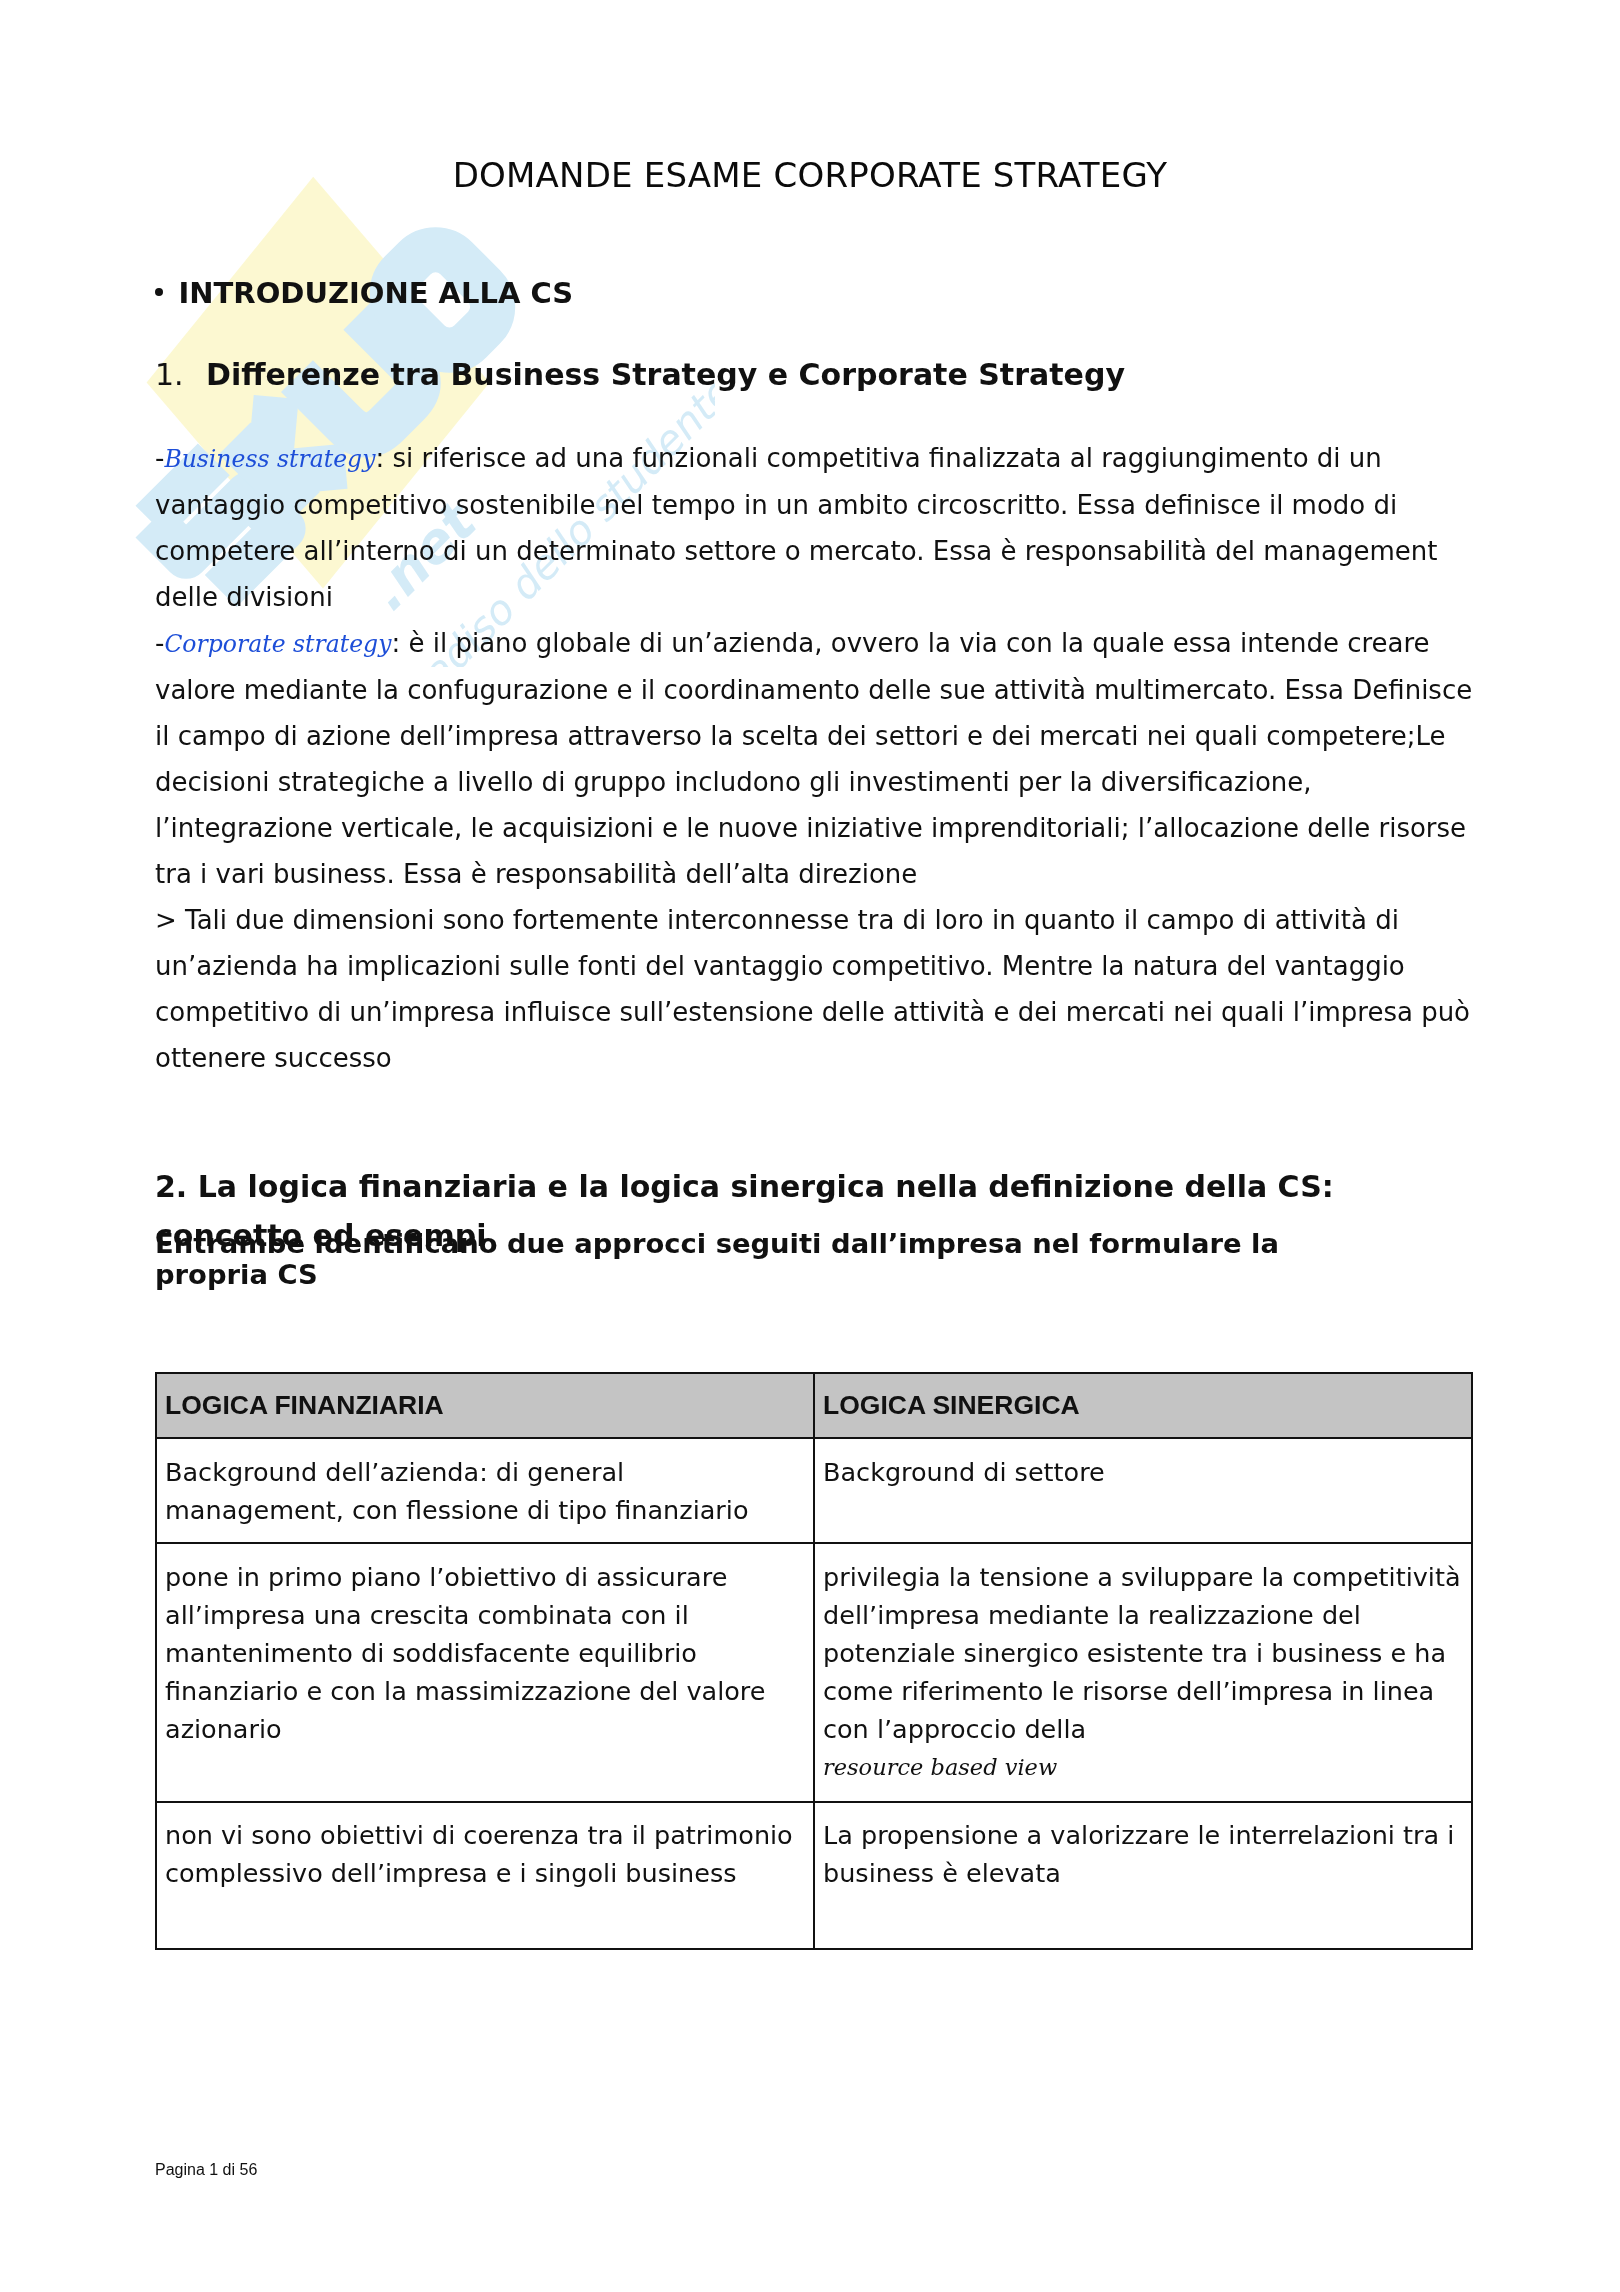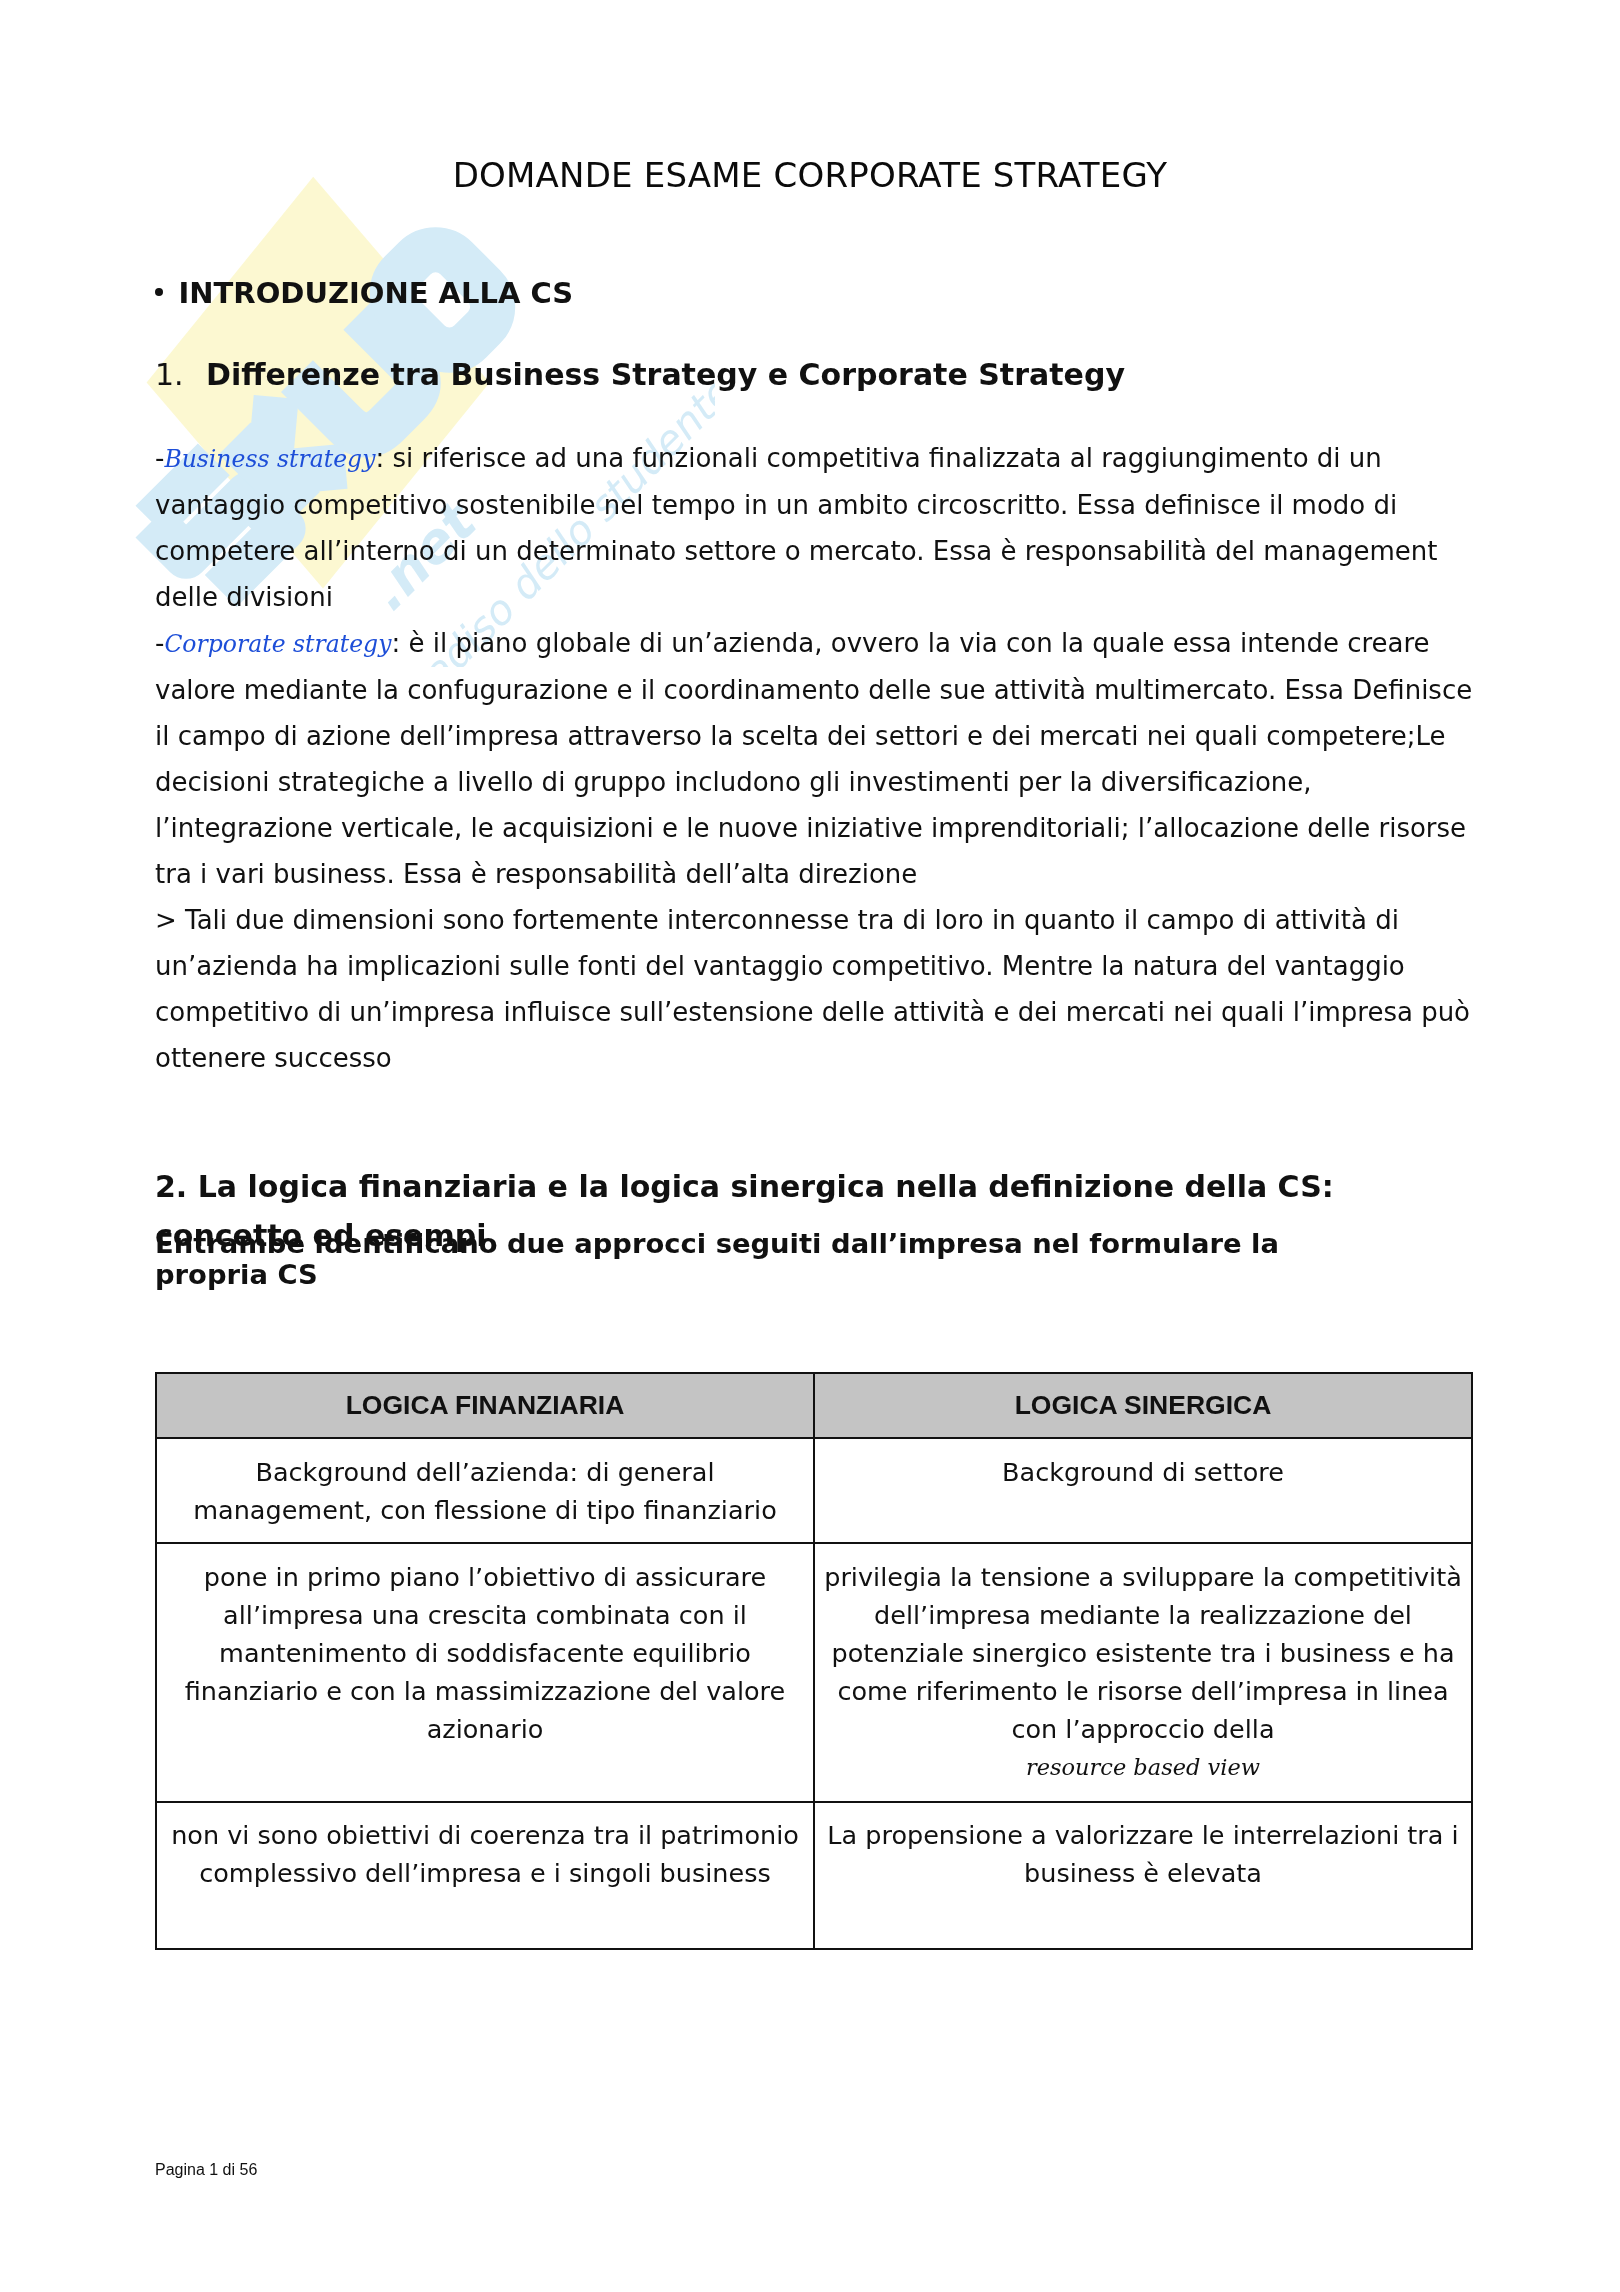--- a/index.html
+++ b/index.html
@@ -23,21 +23,21 @@
   .q1 .num { display: inline-block; width: 51px; font-weight: normal; }
   .q2 { top: 1162px; }
   .q2-sub { position: absolute; left: 155px; top: 1228px; font-size: 27.4px; font-weight: bold; }
 
   .body-text { position: absolute; left: 155px; width: 1333px; font-size: 26px; line-height: 46px; color: #111; }
   .body-text p { margin: 0; }
   .bt1 { top: 435px; }
   .em { font-family: "DejaVu Serif", serif; font-style: italic; font-size: 23.5px; color: #1d4ed8; }
 
   table.cmp { position: absolute; left: 155px; top: 1372px; width: 1318px; border-collapse: collapse; font-size: 25.5px; }
-  table.cmp th, table.cmp td { border: 2.9px solid #111; text-align: center; vertical-align: top; padding: 0 8px; }
+  table.cmp th, table.cmp td { border: 2.9px solid #111; text-align: left; vertical-align: top; padding: 0 8px; }
   table.cmp th { background: #c4c4c4; font-family: "Liberation Sans", sans-serif; font-weight: bold; font-size: 26.5px;
                  height: 63px; vertical-align: middle; }
   table.cmp td { line-height: 38px; padding-top: 13.7px; padding-bottom: 13.7px; }
   .r1 td { height: 76px; }
   .r2 td { height: 229px; }
   .r3 td { height: 118px; }
   .r4 td { height: 76px; }
   .cell-em { display: block; font-family: "DejaVu Serif", serif; font-style: italic; font-size: 22.5px; }
 
   .footer { position: absolute; left: 155px; top: 2161px; font-family: "Liberation Sans", sans-serif; font-size: 16px; color: #111; }

